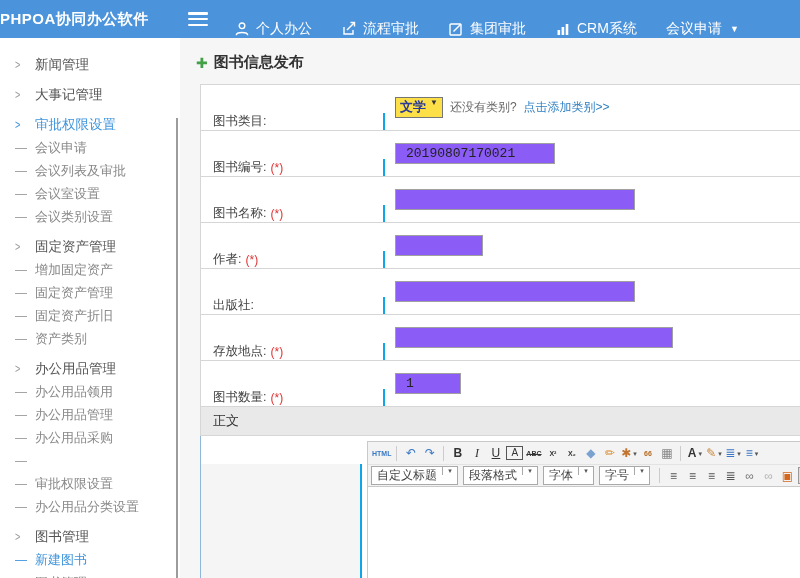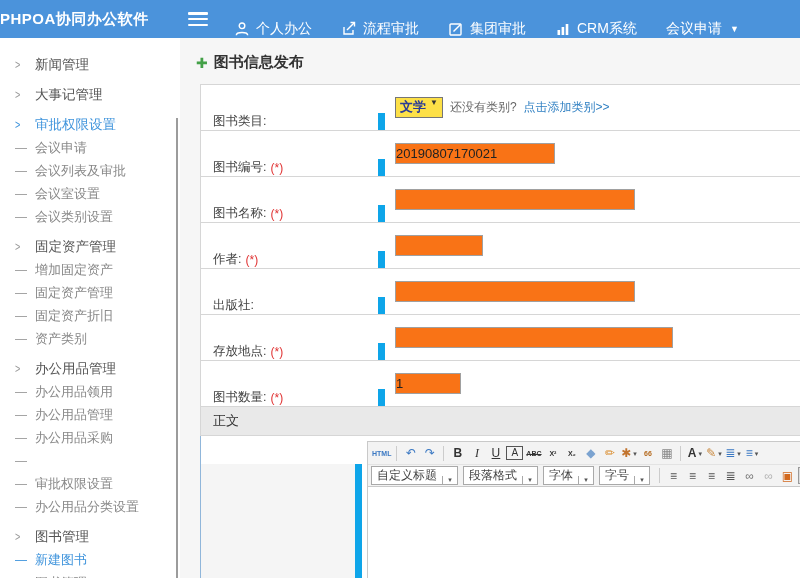--- a/index.html
+++ b/index.html
@@ -39,25 +39,25 @@
     background:#f6f6f6; }
   .title-row { position:absolute; left:16px; top:15px; display:flex; align-items:center; gap:6px; }
   .plus { color:#43a047; font-size:14px; font-weight:bold; }
   .page-title { font-size:15px; font-weight:bold; color:#333; }
 
   .ftable { position:absolute; left:20px; top:46px; width:620px; background:#fff;
     border-top:1px solid #d6d6d6; }
   .frow { display:flex; align-items:center; border-left:1px solid #d6d6d6;
     border-bottom:1px solid #d6d6d6; min-height:31px; background:#fff; }
   .lcell { width:184px; align-self:stretch; display:flex; align-items:center; gap:4px;
-    padding-left:12px; border-right:7px solid #0ea5e9; font-size:12.5px; color:#444;margin-top:28px; }
+    padding-left:12px; border-right:2px solid #0ea5e9; font-size:12.5px; color:#444;margin-top:28px; }
   .vcell { flex:1; display:flex; align-items:center; gap:7px; padding-left:10px; }
   .req { color:#e03333; font-style:normal; font-size:12px; }
-  .tinput { height:21px; border:1px solid #a0a0a0; font-size:13px; padding:0 0;
-    font-family:Liberation Sans, sans-serif; background:#f97316; color:#222; }
+  .tinput { height:21px; border:1px solid #a0a0a0; font-size:13px; padding:0 10px;
+    font-family:Liberation Mono, monospace; background:#8b5cf6; color:#222; }
   .hint { font-size:12px; color:#666; }
   .cat-select { display:inline-flex; align-items:flex-start; height:21px; border:1px solid #767676;
     background:#fde047; padding:0 4px; cursor:pointer; }
   .cat-select b { font-size:13px; color:#2c3c96; }
   .sel-caret { font-size:8px; color:#333; margin-left:4px; }
   .addlink { font-size:12px; color:#2e7fc2; text-decoration:none; cursor:pointer; }
 
   .frow.section { background:#e9e9e9; min-height:29px; padding-left:12px;
     font-size:13px; color:#333; }
   .frow.content { height:300px; align-items:stretch; border-left-color:#90b6da; border-bottom:none; }
@@ -73,21 +73,21 @@
     line-height:1; }
   .tbtn.mini { font-size:7px; font-weight:bold; letter-spacing:0; }
   .tbtn.b { font-weight:bold; }
   .tbtn.i { font-style:italic; font-family:"Liberation Serif","DejaVu Serif",serif; }
   .tbtn.u { text-decoration:underline; }
   .tbtn.boxed { border:1px solid #555; width:15px; height:14px; font-size:10px; }
   .tbtn.strike { text-decoration:line-through; }
   .tbtn.active { border:1px solid #9a9a9a; background:#dcdcdc; }
   .sep { width:1px; height:15px; background:#ccc; margin:0 4px; }
   .dd-caret { font-size:7px; color:#555; margin-left:2px; }
-  .dropdown { display:inline-flex; align-items:flex-end; height:19px; background:#fff;
+  .dropdown { display:inline-flex; align-items:flex-start; height:19px; background:#fff;
     border:1px solid #a9a9a9; margin-right:5px; cursor:pointer; }
   .dtext { display:flex; align-items:center; padding:0 5px; font-size:12px; color:#444;
     white-space:nowrap; }
   .dcaret { width:15px; border-left:1px solid #a9a9a9; display:flex; align-items:center;
     justify-content:center; font-size:7px; color:#555; }
   .earea { background:#fff; border-top:1px solid #c9c9c9; height:252px; cursor:text; }
 </style>
 </head>
 <body>
 

